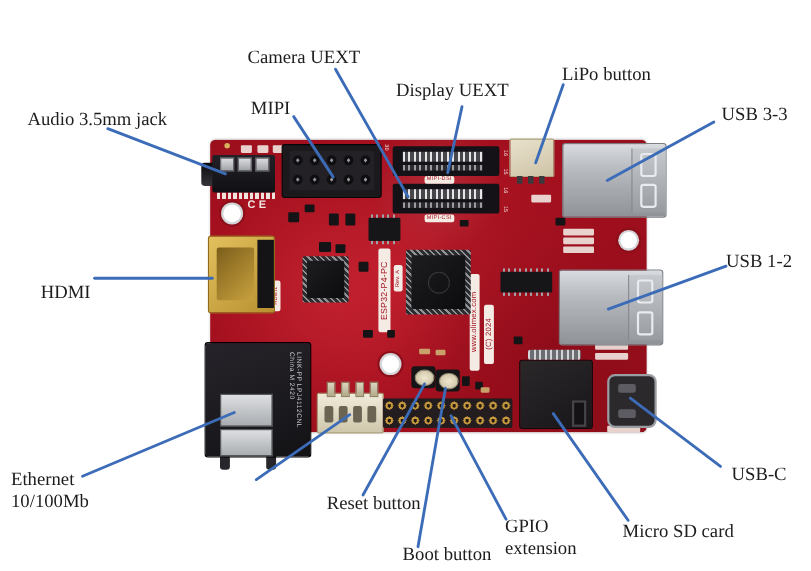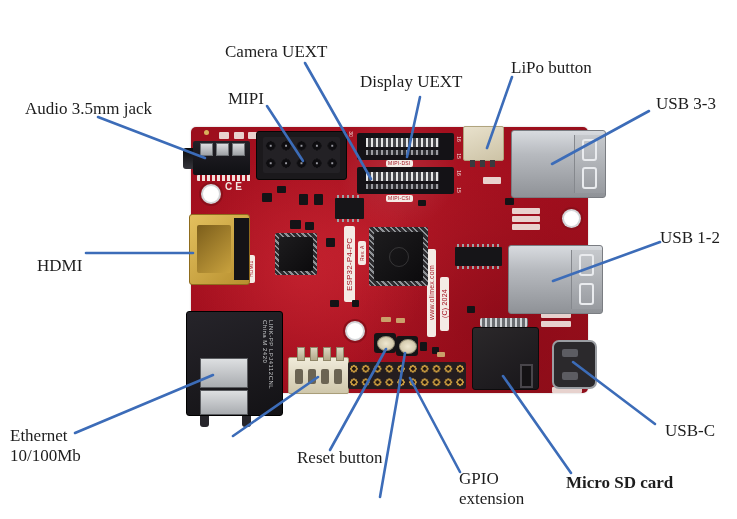--- a/index.html
+++ b/index.html
@@ -274,18 +274,19 @@
   <div class="lbl" style="left:228px;top:89px;">MIPI</div>
   <div class="lbl" style="left:360px;top:72px;">Display UEXT</div>
   <div class="lbl" style="left:511px;top:58px;">LiPo button</div>
   <div class="lbl" style="left:656px;top:94px;">USB 3-3</div>
   <div class="lbl" style="left:25px;top:99px;">Audio 3.5mm jack</div>
   <div class="lbl" style="left:37px;top:243px;margin-top:13px;">HDMI</div>
   <div class="lbl" style="left:660px;top:228px;">USB 1-2</div>
   <div class="lbl" style="left:10px;top:426px;">Ethernet
 10/100Mb</div>
   <div class="lbl" style="left:297px;top:448px;">Reset button</div>
+  <div class="lbl" style="left:366px;top:494px;">Boot button</div>
   <div class="lbl" style="left:459px;top:469px;">GPIO
 extension</div>
-  <div class="lbl" style="left:566px;top:473px;font-weight:bold;">Micro SD card</div>
+  <div class="lbl" style="left:566px;top:473px;">Micro SD card</div>
   <div class="lbl" style="left:665px;top:421px;">USB-C</div>
 
 </div>
 
 </body></html>

